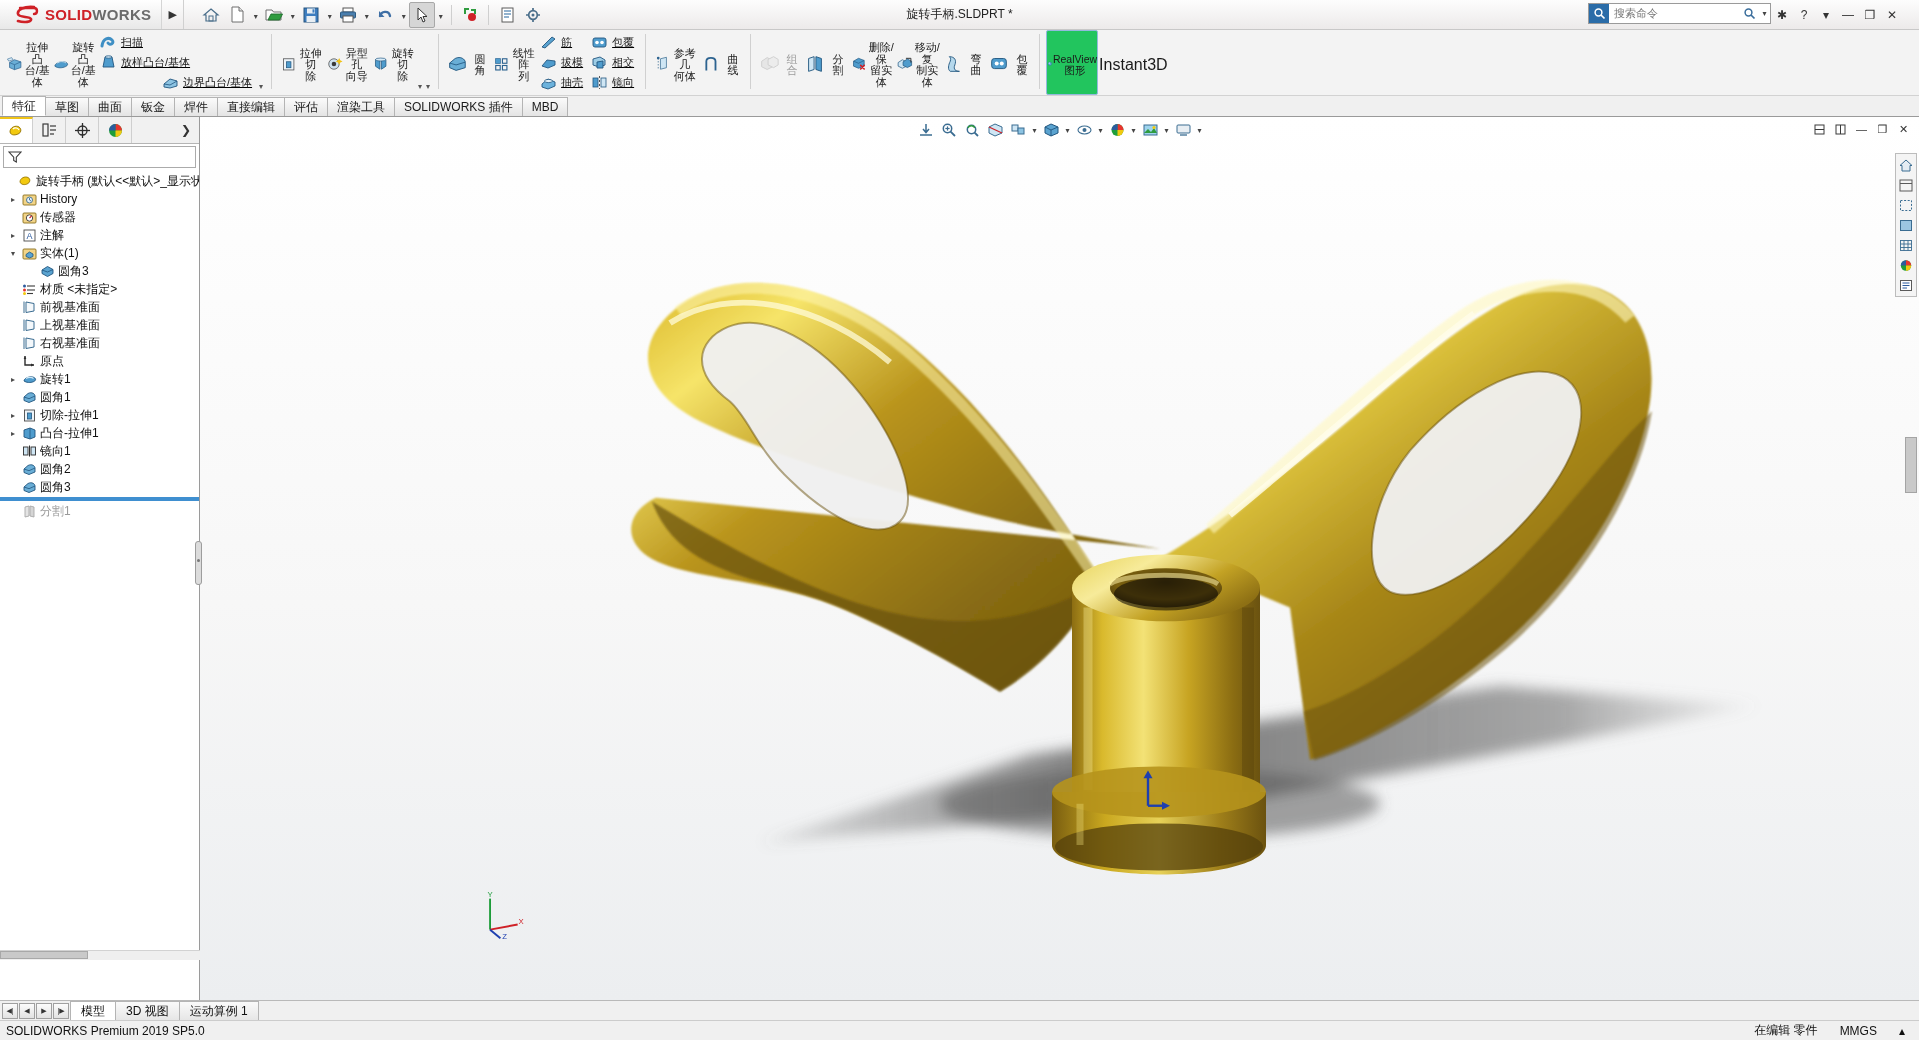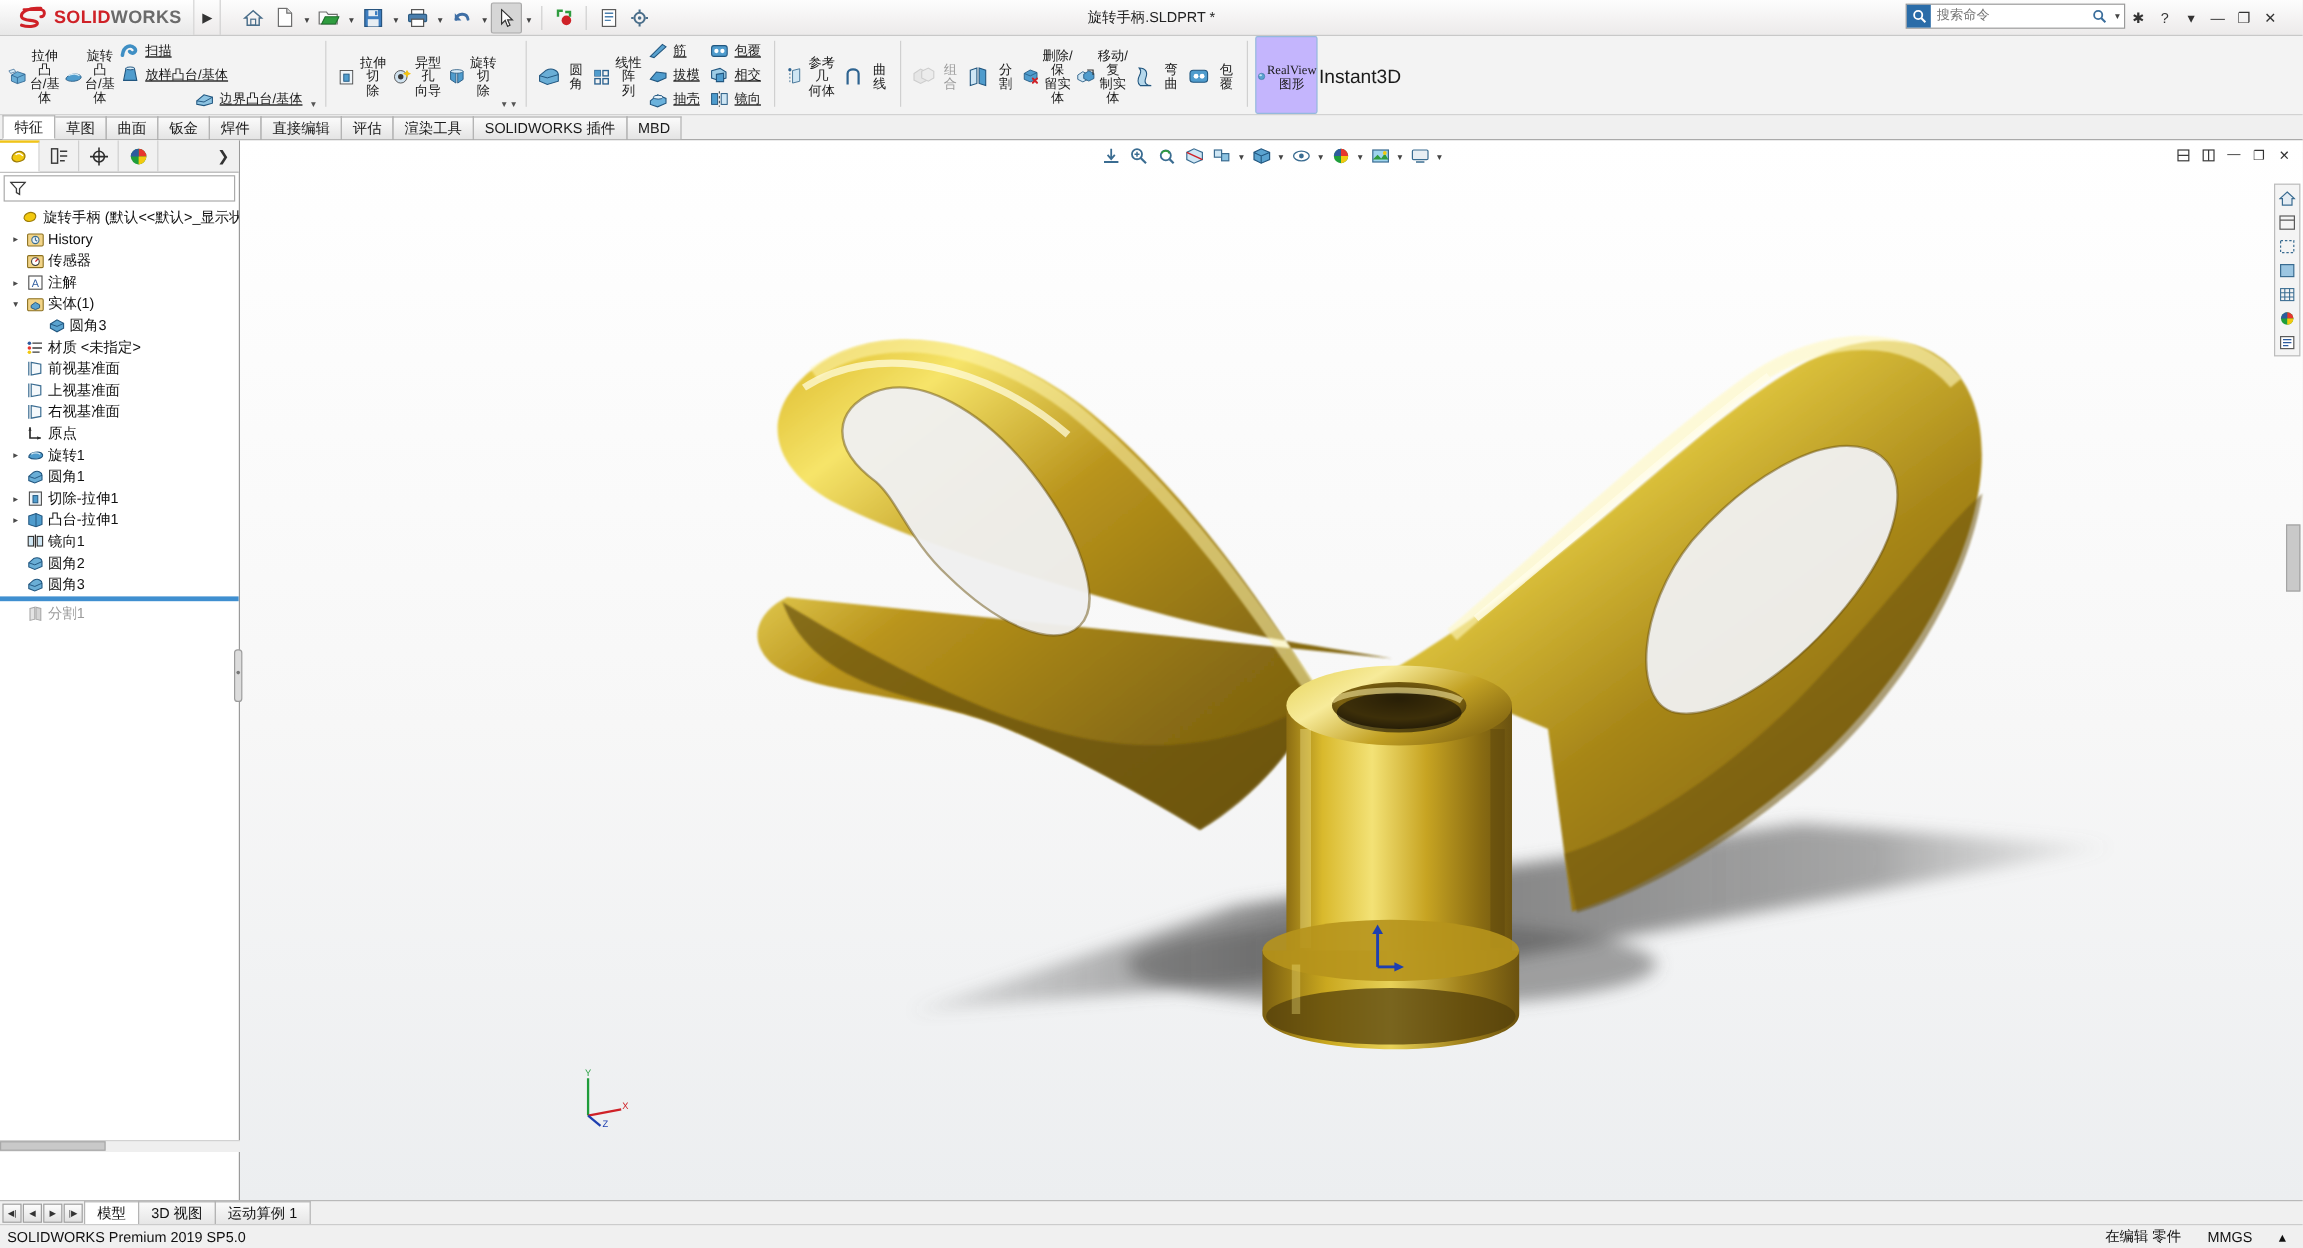--- a/index.html
+++ b/index.html
@@ -46,21 +46,21 @@
   .winbtn { width: 22px; height: 24px; display:flex; align-items:center; justify-content:center;
             font-size: 12px; color: #333; }
 
   
   .ribbon { flex: 0 0 66px; background: #f3f3f3; border-bottom: 1px solid #d2d2d2;
             display: flex; align-items: stretch; padding-left: 2px; position: relative; overflow: hidden; }
   .rgroup { display: flex; align-items: stretch; padding: 0 3px; }
   .rsep { width: 1px; background: #d0d0d0; margin: 4px 3px 6px 3px; }
   .ritem-big { width: 46px; display: flex; flex-direction: row; align-items: center;
                padding-top: 3px; cursor: default; border: 1px solid transparent; border-radius:2px;justify-content:space-between;}
-  .ritem-big.active { background: #c4b5fd; border: 1px solid #94b9dd; font-family: Liberation Serif, serif; }
+  .ritem-big.active { background: #22c55e; border: 1px solid #94b9dd; }
   .ritem-big .lbl { font-size: 11px; line-height: 11.5px; text-align: center; color: #1a1a1a; margin-top: 2px; }
   .ritem-big.dis .lbl, .ritem-big.dis .gi { opacity: .42; }
   .rstack { display: flex; flex-direction: column; justify-content: flex-start; padding-top: 2px; }
   .ritem-sm { display: flex; align-items: center; height: 20px; padding: 0 4px 0 2px;
               border: 1px solid transparent; border-radius:2px;text-decoration:underline; }
   .ritem-sm .lbl { font-size: 11px; color: #1a1a1a; margin-left: 4px; white-space: nowrap; }
   .gi { display:inline-block; }
   .rcaret { align-self: flex-end; font-size: 8px; color:#555; padding: 0 2px 4px 2px; }
 
   

